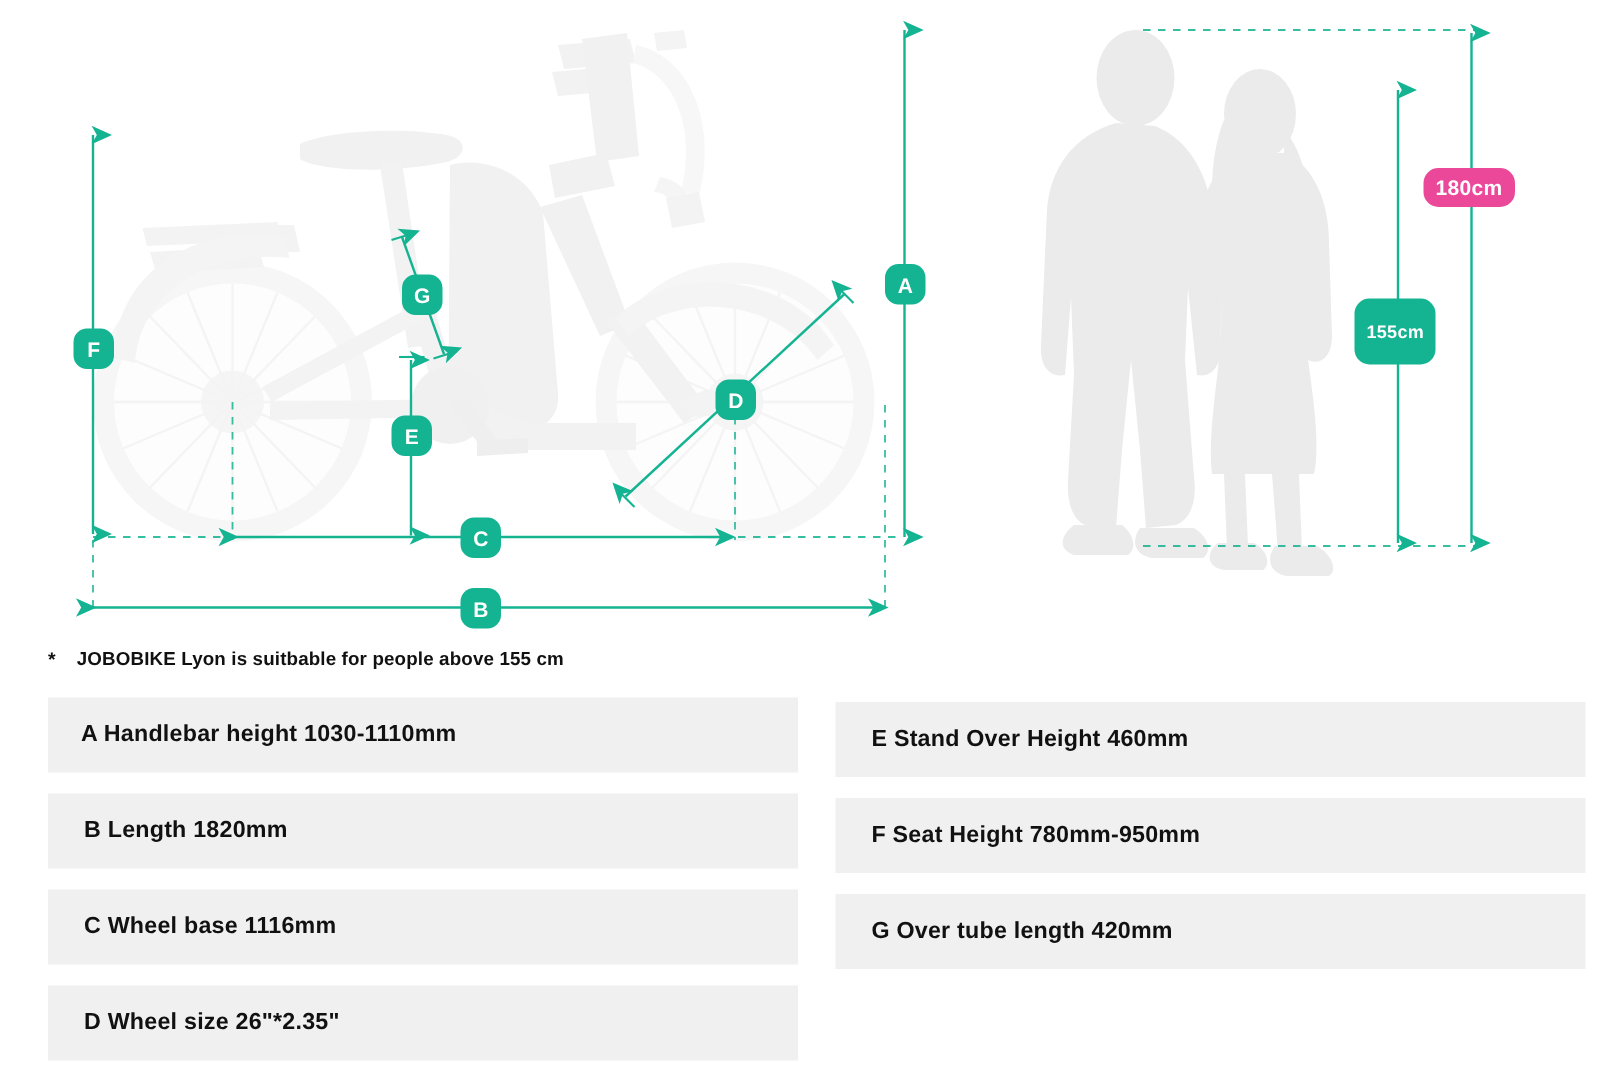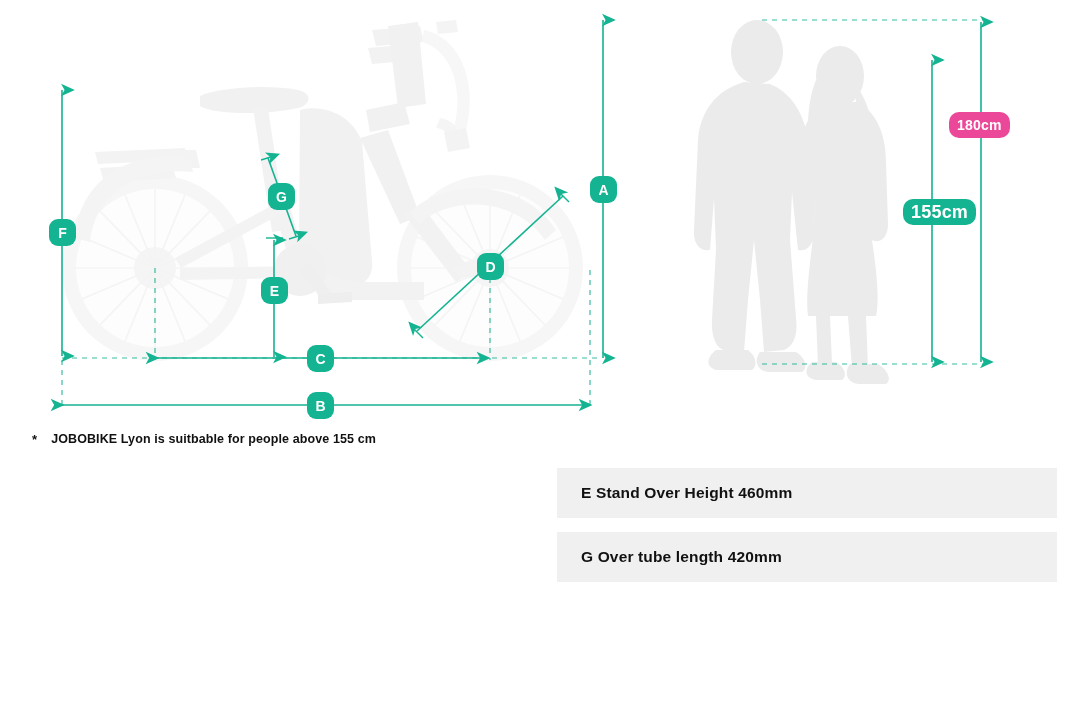--- a/index.html
+++ b/index.html
@@ -282,35 +282,52 @@
   <div style="position:absolute;left:49px;top:219px;width:27px;height:27px;border-radius:9px;background:#14b391;color:#fff;display:flex;align-items:center;justify-content:center;font-family:'Liberation Sans',sans-serif;font-size:14px;font-weight:bold;">
     <span>F</span>
   </div>
   <div style="position:absolute;left:268px;top:183px;width:27px;height:27px;border-radius:9px;background:#14b391;color:#fff;display:flex;align-items:center;justify-content:center;font-family:'Liberation Sans',sans-serif;font-size:14px;font-weight:bold;">
     <span>G</span>
   </div>
 
   <div style="position:absolute;left:949px;top:112px;height:26px;padding:0 8px;border-radius:10px;background:#ec4899;color:#fff;display:flex;align-items:center;justify-content:center;font-family:'Liberation Sans',sans-serif;font-size:14px;font-weight:bold;letter-spacing:0.2px;">
     <span>180cm</span>
   </div>
-  <div style="position:absolute;left:903px;top:199px;height:26px;padding:0 8px;border-radius:10px;background:#14b391;color:#fff;display:flex;align-items:center;justify-content:center;font-family:'Liberation Sans',sans-serif;font-size:18px;font-weight:bold;letter-spacing:0.2px;">
+  <div style="position:absolute;left:903px;top:199px;height:44px;padding:0 8px;border-radius:10px;background:#14b391;color:#fff;display:flex;align-items:center;justify-content:center;font-family:'Liberation Sans',sans-serif;font-size:12px;font-weight:bold;letter-spacing:0.2px;">
     <span>155cm</span>
   </div>
 </div>
 
 <div id="footnote">
   <span class="star">*</span>
   <span>JOBOBIKE Lyon is suitbable for people above 155 cm</span>
 </div>
 
 <div id="spec-table">
 
+  <div class="spec-col" id="spec-col-left">
+    <div class="spec-row">
+      <span class="spec-text">A Handlebar height 1030-1110mm</span>
+    </div>
+    <div class="spec-row">
+      <span class="spec-text">B Length 1820mm</span>
+    </div>
+    <div class="spec-row">
+      <span class="spec-text">C Wheel base 1116mm</span>
+    </div>
+    <div class="spec-row">
+      <span class="spec-text">D Wheel size 26"*2.35"</span>
+    </div>
+  </div>
 
   <div class="spec-col" id="spec-col-right">
     <div class="spec-row">
       <span class="spec-text">E Stand Over Height 460mm</span>
     </div>
     <div class="spec-row">
+      <span class="spec-text">F Seat Height 780mm-950mm</span>
+    </div>
+    <div class="spec-row">
       <span class="spec-text">G Over tube length 420mm</span>
     </div>
   </div>
 
 </div>
 
 </body></html>

